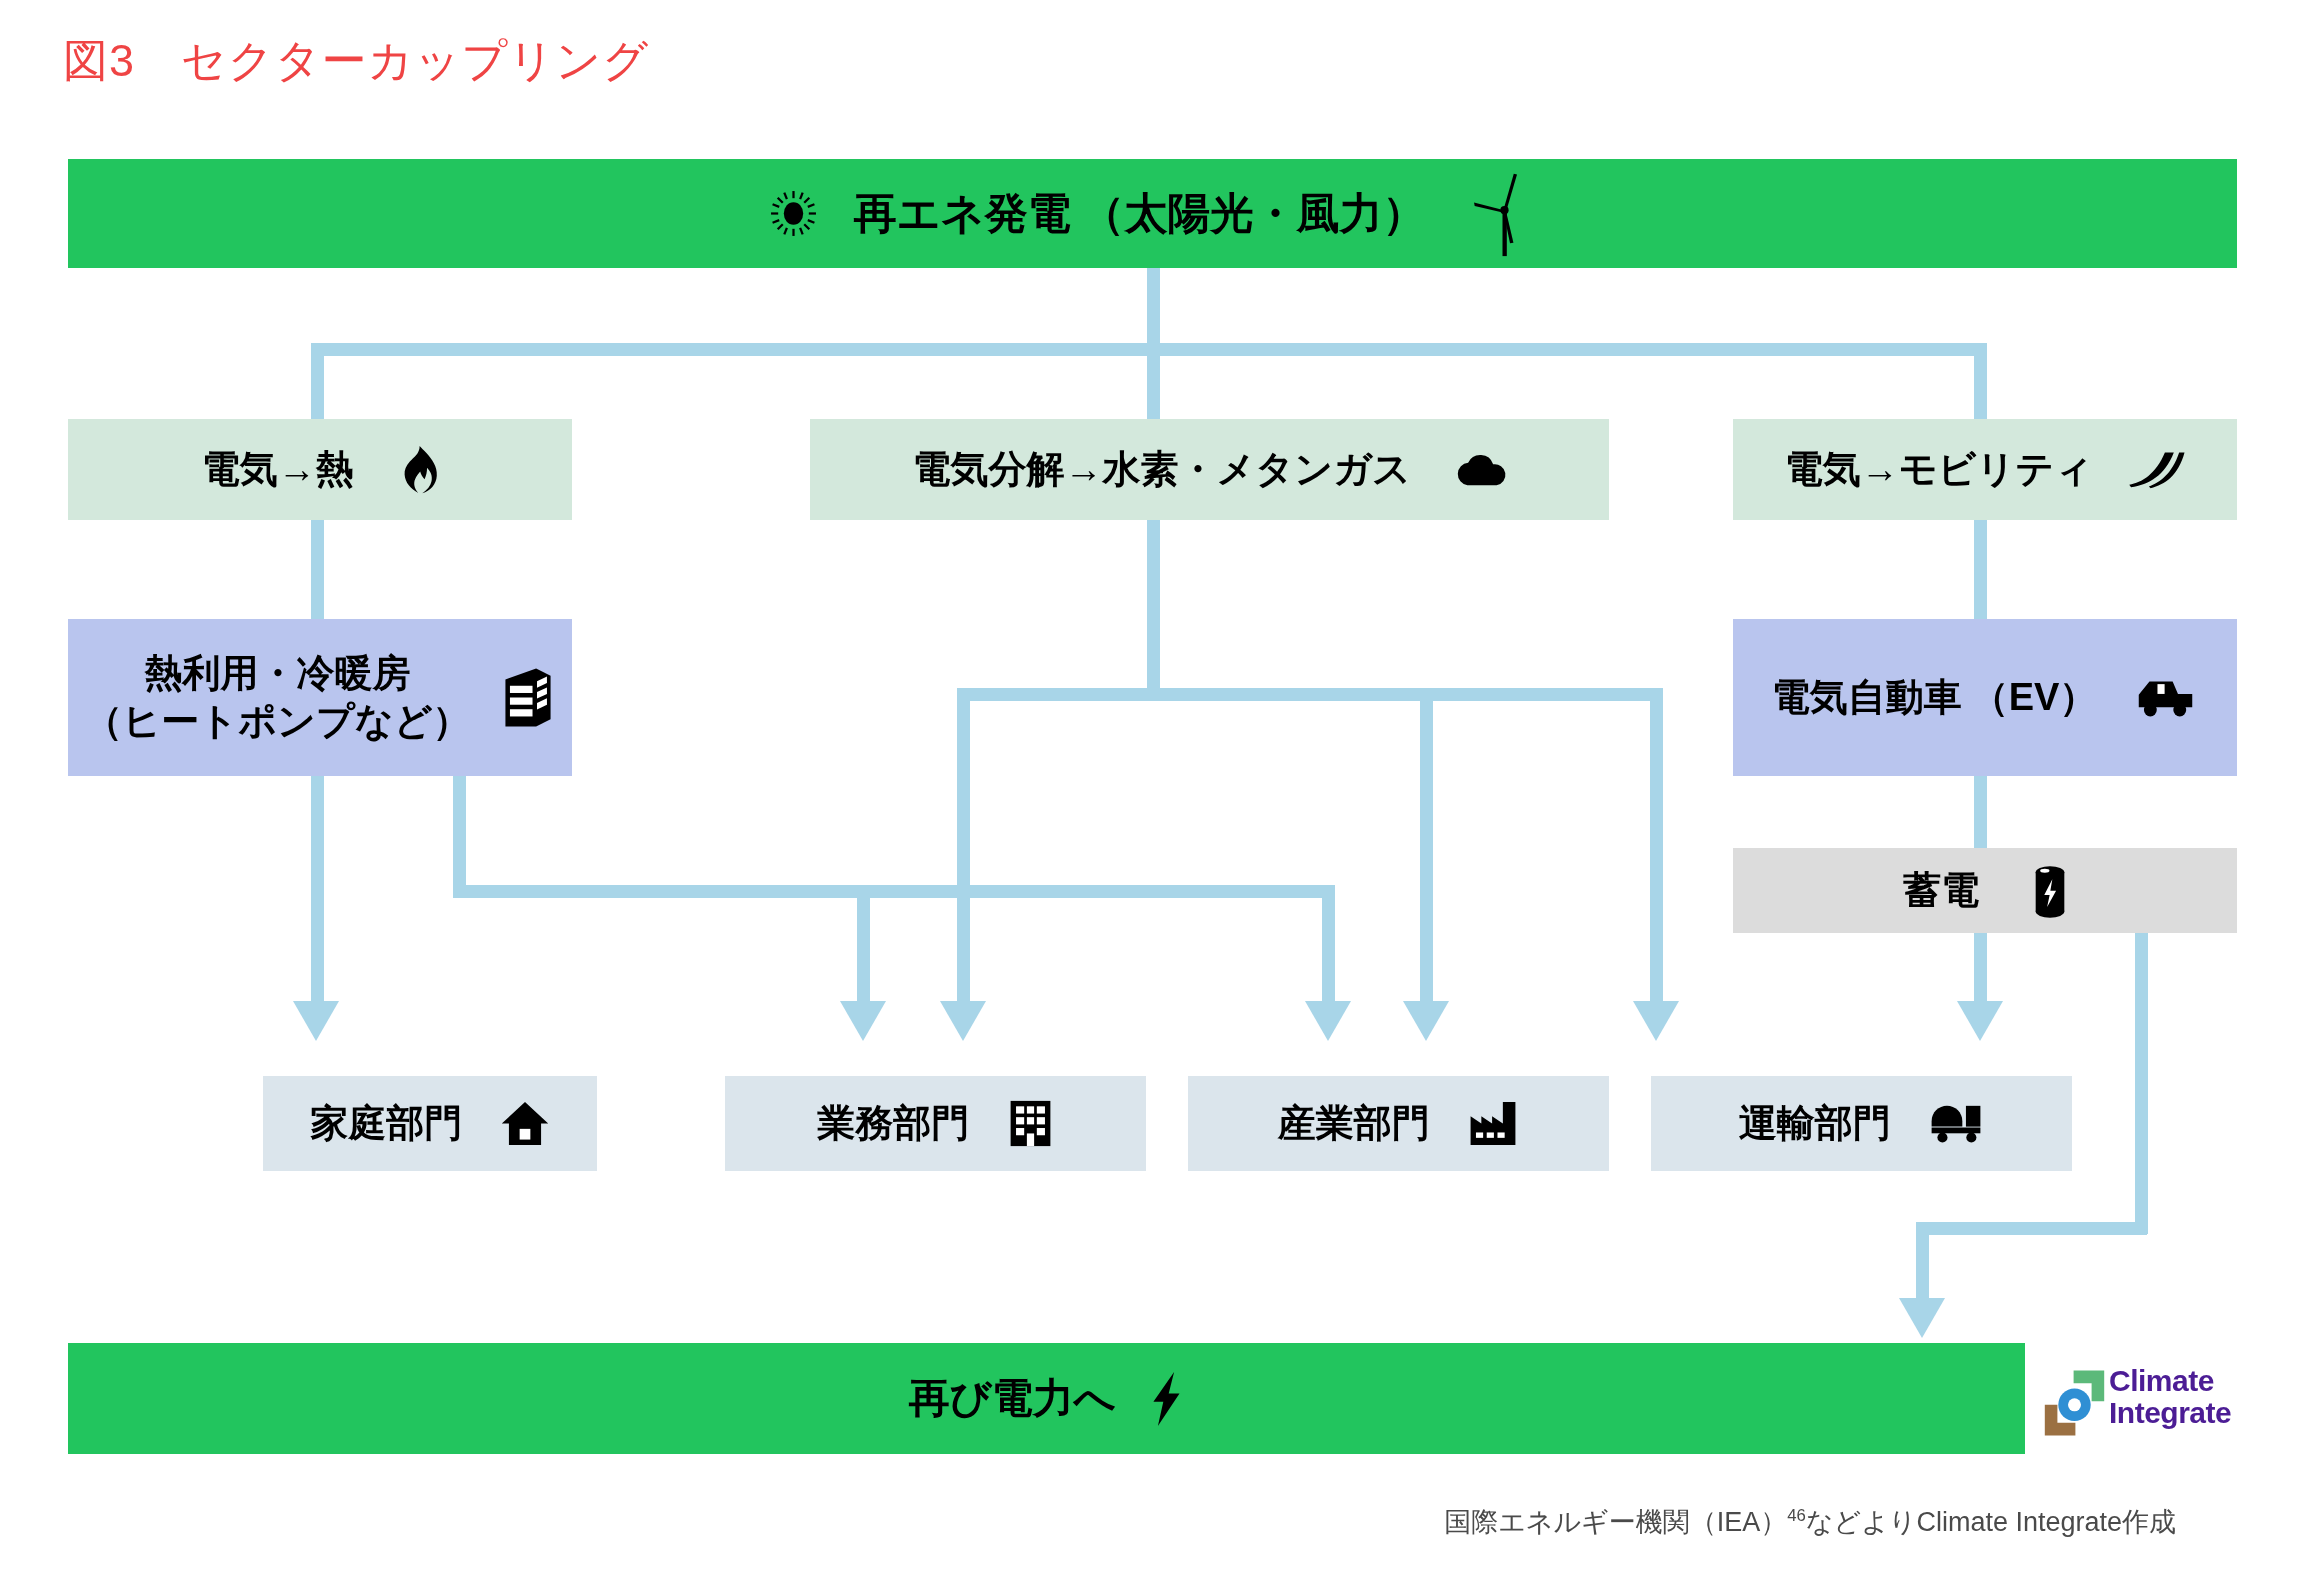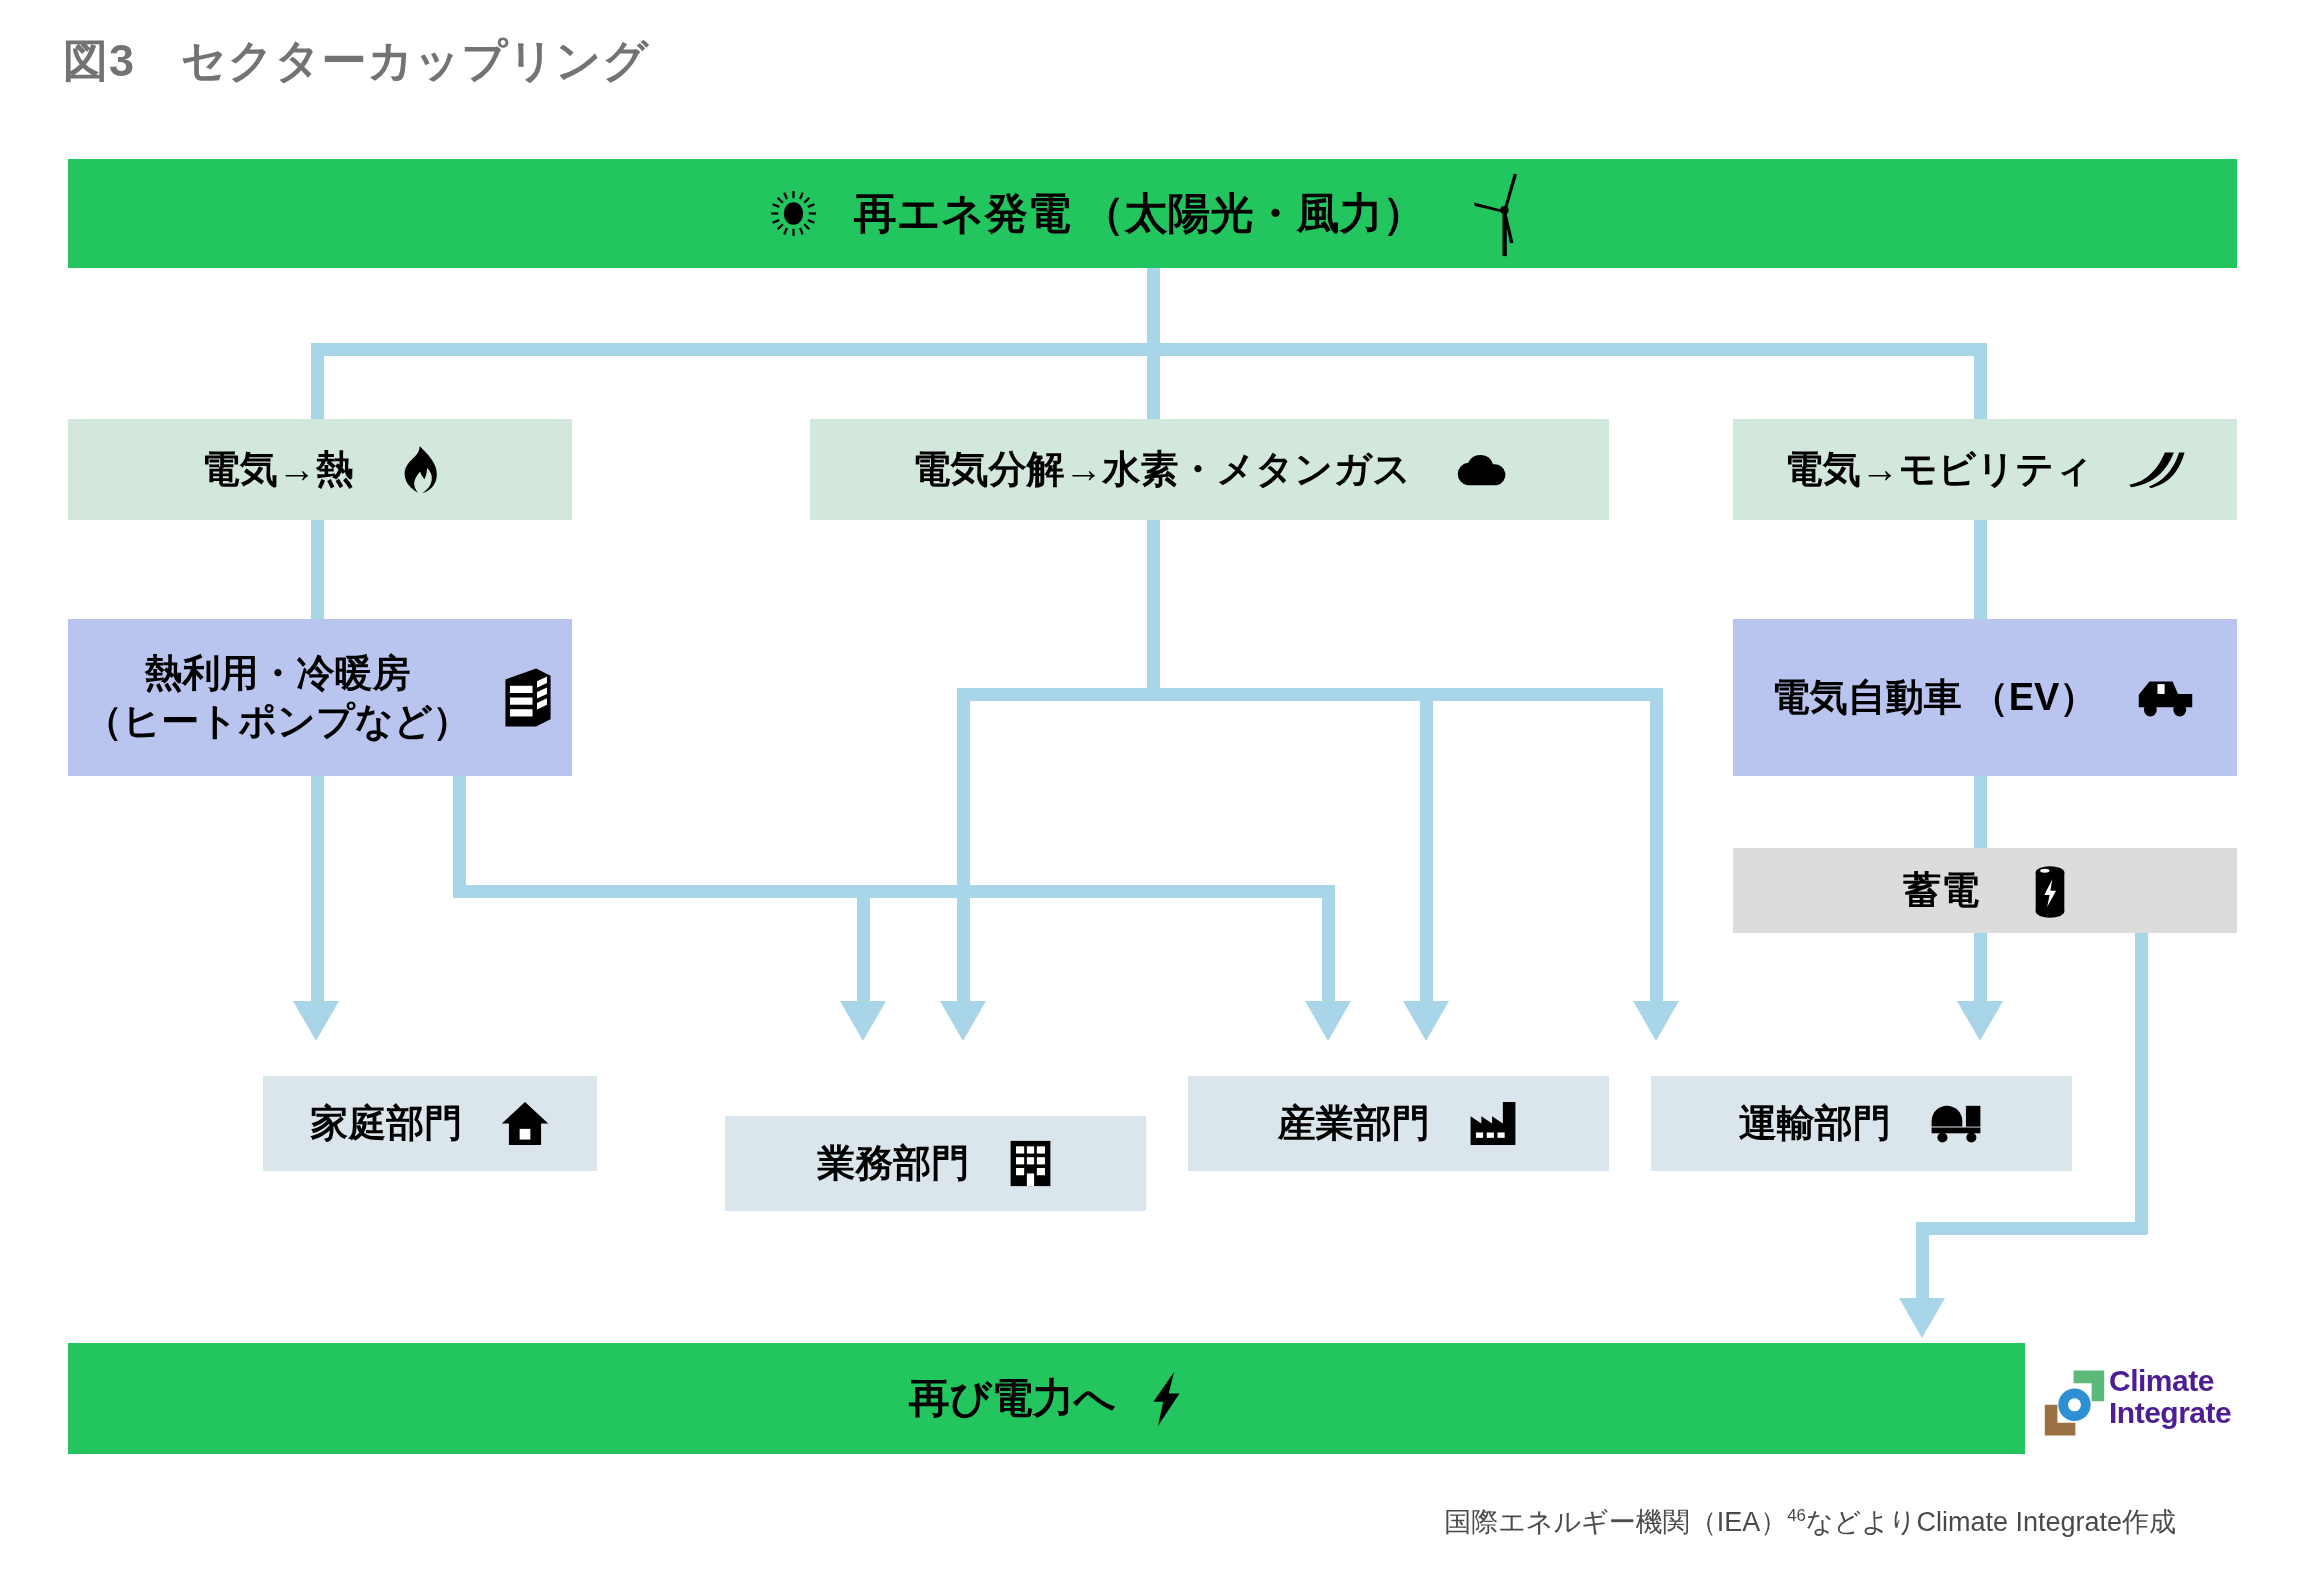--- a/index.html
+++ b/index.html
@@ -6,21 +6,21 @@
   body{
     font-family:"Liberation Sans","DejaVu Sans",sans-serif;
     width:2304px;height:1596px;position:relative;overflow:hidden;
     -webkit-font-smoothing:antialiased;
   }
   #stage{position:absolute;left:0;top:0;width:2304px;height:1596px;}
 
   
   .fig-title{
     position:absolute;left:63px;top:31px;
-    font-size:45px;font-weight:bold;color:#737373;letter-spacing:0.9px;
+    font-size:45px;font-weight:normal;color:#ef4444;letter-spacing:0.9px;
     white-space:nowrap;
   }
 
   
   .box{
     position:absolute;display:flex;align-items:center;justify-content:center;
     box-sizing:border-box;color:#000;z-index:5;
   }
   .box .lbl{display:flex;align-items:center;justify-content:center;gap:12.6px;}
   .box .txt{font-weight:bold;white-space:nowrap;line-height:1.18;}
@@ -240,21 +240,21 @@
       <span class="txt" style="font-size:38px;">家庭部門</span>
       <span class="icon" style="margin-left:25px;">
         <svg width="50" height="47" viewBox="0 0 28 26">
           <path d="M14 1 L27 13 L23 13 L23 25 L5 25 L5 13 L1 13 Z" fill="#000"></path>
           <rect x="11" y="16" width="6" height="6" fill="#fff"></rect>
         </svg>
       </span>
     </span>
   </div>
 
-  <div class="box c-ltblue" style="left:725px;top:1076px;width:421px;height:95px;margin-top:40px;">
+  <div class="box c-ltblue" style="left:725px;top:1076px;width:421px;height:95px;">
     <span class="lbl">
       <span class="txt" style="font-size:38px;">業務部門</span>
       <span class="icon" style="margin-left:25px;">
         <svg width="47" height="49" viewBox="0 0 26 27">
           <rect x="2" y="1" width="22" height="25" fill="#000"></rect>
           <g fill="#fff">
             <rect x="5" y="4" width="4.5" height="4"></rect>
               <rect x="11" y="4" width="4" height="4"></rect>
               <rect x="16.5" y="4" width="4.5" height="4"></rect>
             <rect x="5" y="10" width="4.5" height="4"></rect>

